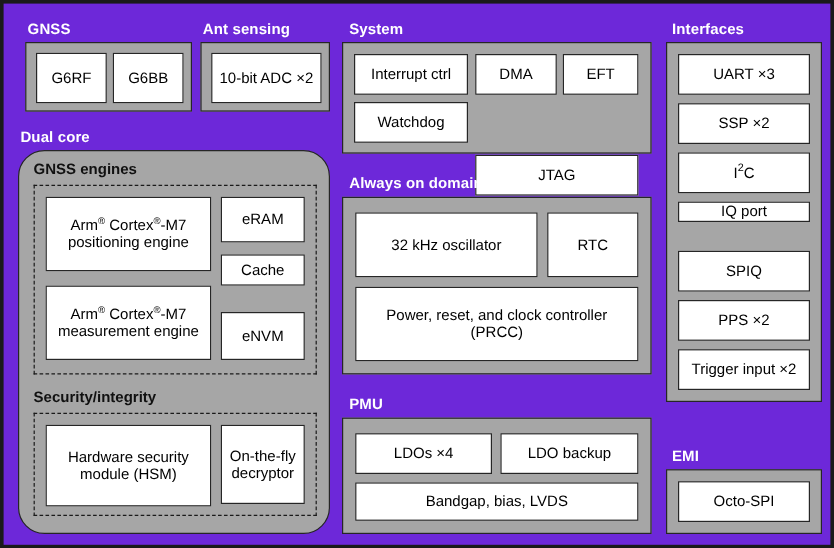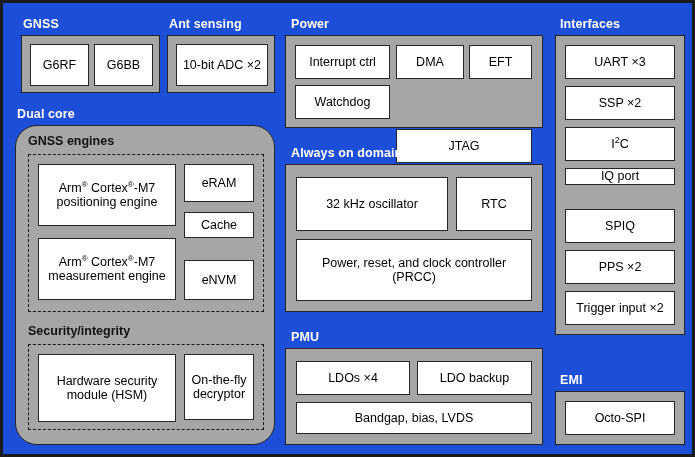--- a/index.html
+++ b/index.html
@@ -2,21 +2,21 @@
 <html><head>
 <meta charset="utf-8">
 <style>
   html,body{margin:0;padding:0;background:#fff;}
   body{font-family:"Liberation Sans",sans-serif;}
 
   #figure{
     position:relative;
     width:695px;height:457px;
     box-sizing:border-box;
-    background:#1d4ed8;
+    background:#6d28d9;
     border:3px solid #1a1a1a;
     overflow:hidden;
   }
 
   
   .grp-label{
     position:absolute;
     color:#ffffff;
     font-weight:bold;
     font-size:12.5px;
@@ -103,21 +103,21 @@
     <div class="box" style="left:168px;top:86px;width:70px;height:26px;">Cache</div>
     <div class="box" style="left:168px;top:134px;width:70px;height:40px;">eNVM</div>
 
     <div class="sub-label" style="left:12px;top:198px;">Security/integrity</div>
     <div class="dashed" style="left:12px;top:218px;width:236px;height:86px;"></div>
 
     <div class="box" style="left:22px;top:228px;width:138px;height:68px;">Hardware security module (HSM)</div>
     <div class="box" style="left:168px;top:228px;width:70px;height:66px;">On-the-fly decryptor</div>
   </div>
 
-  <div class="grp-label" style="left:288px;top:14px;">Power</div>
+  <div class="grp-label" style="left:288px;top:14px;">System</div>
   <div class="panel" style="left:282px;top:32px;width:258px;height:93px;">
     <div class="box" style="left:9px;top:9px;width:95px;height:34px;">Interrupt ctrl</div>
     <div class="box" style="left:110px;top:9px;width:68px;height:34px;">DMA</div>
     <div class="box" style="left:183px;top:9px;width:63px;height:34px;">EFT</div>
     <div class="box" style="left:9px;top:49px;width:95px;height:34px;">Watchdog</div>
     <div class="box" style="left:110px;top:49px;width:136px;height:34px;margin-top:44px;">JTAG</div>
   </div>
 
   <div class="grp-label" style="left:288px;top:143px;">Always on domain</div>
   <div class="panel" style="left:282px;top:161px;width:258px;height:148px;">

